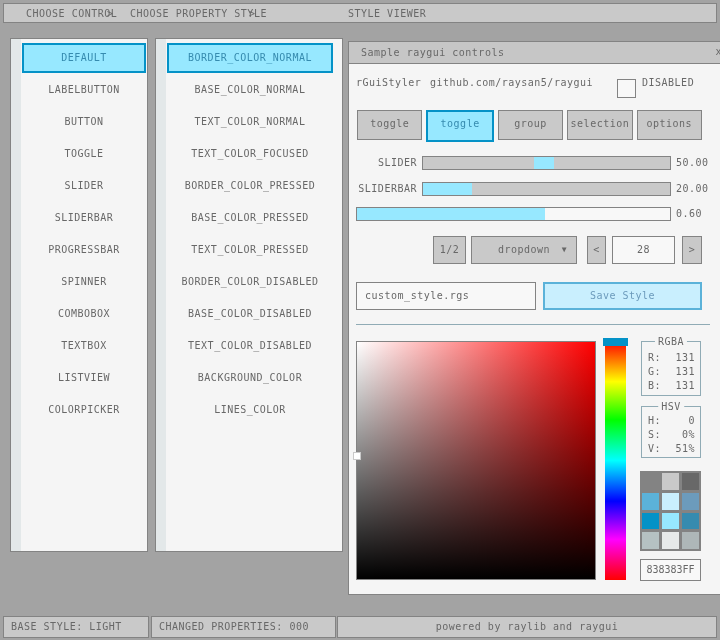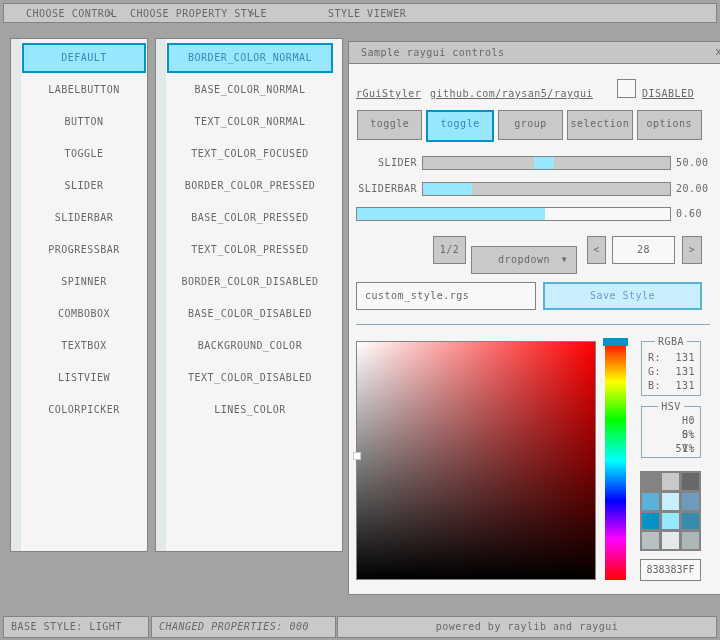--- a/index.html
+++ b/index.html
@@ -29,85 +29,85 @@
 
   
   #window { left:348px; top:41px; width:384px; height:554px; background:#f5f5f5; border:1px solid #838383; }
   #win-titlebar { left:0; top:0; width:100%; height:22px; background:#c6c6c6; border-bottom:1px solid #838383; }
   #win-title { position:absolute; left:12px; top:5px; }
   #win-close { position:absolute; right:9px; top:4px; cursor:default; }
 
   .btn { background:#c9c9c9; border:1px solid #838383; text-align:center; color:#686868; line-height:26px; height:28px; }
   .btn.active { background:#97e8ff; border:2px solid #0492c7; color:#368baf; line-height:24px; }
 
-  #row-labels span { position:absolute; top:46px; white-space:nowrap;text-decoration:underline; }
+  #row-labels span { position:absolute; top:35px; white-space:nowrap; }
   #checkbox { left:268px; top:37px; width:19px; height:19px; background:#f8f8f8; border:1px solid #838383; }
 
   #toggle-row { left:8px; top:68px; width:345px; height:28px; display:flex; gap:4px; }
   #toggle-row .btn { flex:1; }
 
   .ctl-label { width:60px; left:8px; text-align:right; line-height:14px; white-space:nowrap; }
   .track { left:73px; width:249px; height:14px; background:#c9c9c9; border:1px solid #838383; }
   .val { left:327px; line-height:14px; }
   #slider-handle { position:absolute; top:0; width:20px; height:12px; background:#97e8ff; }
   #sliderbar-fill { position:absolute; left:0; top:0; height:12px; background:#97e8ff; }
   #progressbar { left:7px; top:165px; width:315px; height:14px; background:#f8f8f8; border:1px solid #838383; }
   #progress-fill { position:absolute; left:0; top:0; height:12px; background:#97e8ff; }
 
   #btn-format { left:8px;  top:194px; width:72px; }
   #btn-half   { left:84px; top:194px; width:33px; }
-  #dropdown   { left:122px; top:194px; width:106px;margin-top:10px; }
+  #dropdown   { left:122px; top:194px; width:106px; }
   #dropdown .chev { position:absolute; right:9px; top:0; font-size:8px; line-height:26px; }
   #btn-dec    { left:238px; top:194px; width:19px; }
   #spin-value { left:263px; top:194px; width:63px; height:28px; background:#f8f8f8; border:1px solid #838383; text-align:center; line-height:26px; }
   #btn-inc    { left:333px; top:194px; width:20px; }
 
   #filename   { left:7px; top:240px; width:180px; height:28px; background:#f8f8f8; border:1px solid #838383; line-height:26px; padding:0 8px; white-space:nowrap; }
   #btn-save   { left:194px; top:240px; width:159px; height:28px; background:#c9effe; border:2px solid #5bb2d9; color:#6c9bbc; text-align:center; line-height:24px; }
 
   #divider { left:7px; top:282px; width:354px; height:1px; background:#90abb5; }
 
   #sv-panel { left:7px; top:299px; width:240px; height:239px; border:1px solid #838383;
     background: linear-gradient(to top, #000 0%, rgba(0,0,0,0) 100%),
                 linear-gradient(to right, #fff 0%, #f00 100%); }
   #sv-cursor { left:4px; top:410px; width:8px; height:8px; background:#fff; border:1px solid #c9c9c9; }
   #hue-bar { left:256px; top:299px; width:21px; height:239px;
     background: linear-gradient(to bottom, #f00 0%, #ff0 17%, #0f0 33%, #0ff 50%, #00f 67%, #f0f 83%, #f00 100%); }
   #hue-cursor { left:254px; top:296px; width:25px; height:8px; background:#0492c7; }
 
   .groupbox { left:292px; width:60px; border:1px solid #90abb5; }
   #rgba-box { top:299px; height:55px; }
-  #hsv-box  { top:364px; height:52px;text-align:right; }
+  #hsv-box  { top:364px; height:52px; }
   .groupbox .gb-title { position:absolute; top:-6px; left:50%; transform:translateX(-50%); background:#f5f5f5; padding:0 3px; white-space:nowrap; }
   .gb-row { position:absolute; left:6px; right:5px; height:12px; line-height:12px; }
   .gb-row .v { position:absolute; right:0; }
   .gb-r1 { top:10px; } .gb-r2 { top:24px; } .gb-r3 { top:38px; }
   #hsv-box .gb-r1 { top:8px; } #hsv-box .gb-r2 { top:22px; } #hsv-box .gb-r3 { top:36px; }
 
   #palette { left:291px; top:429px; width:61px; height:80px; background:#838383; padding:2px;
     display:grid; grid-template-columns:repeat(3,1fr); grid-template-rows:repeat(4,1fr); gap:3px; }
   #hex-box { left:291px; top:517px; width:61px; height:22px; background:#f8f8f8; border:1px solid #838383; text-align:center; line-height:20px; letter-spacing:0; }
 
   
   .statseg { top:616px; height:22px; background:#c9c9c9; border:1px solid #838383; line-height:20px; padding:0 7px; white-space:nowrap; }
   #stat-style { left:3px; width:146px; }
-  #stat-changed { left:151px; width:185px;font-style:italic; }
+  #stat-changed { left:151px; width:185px; }
   #stat-powered { left:337px; width:380px; text-align:center; }
 </style>
 </head>
 <body>
 
 <div id="screen">
 
   <div id="navbar" class="abs">
     <span style="left:22px">CHOOSE CONTROL</span>
     <span style="left:103px">&gt;</span>
     <span style="left:126px">CHOOSE PROPERTY STYLE</span>
     <span style="left:245px">&gt;</span>
-    <span style="left:324px">STYLE VIEWER</span>
+    <span style="left:344px">STYLE VIEWER</span>
   </div>
 
   <div id="panel-controls" class="abs panel">
     <div class="scrollstrip"></div>
     <div class="list">
       <div class="li sel">DEFAULT</div>
       <div class="li">LABELBUTTON</div>
       <div class="li">BUTTON</div>
       <div class="li">TOGGLE</div>
       <div class="li">SLIDER</div>
@@ -126,22 +126,22 @@
     <div class="list">
       <div class="li sel">BORDER_COLOR_NORMAL</div>
       <div class="li">BASE_COLOR_NORMAL</div>
       <div class="li">TEXT_COLOR_NORMAL</div>
       <div class="li">TEXT_COLOR_FOCUSED</div>
       <div class="li">BORDER_COLOR_PRESSED</div>
       <div class="li">BASE_COLOR_PRESSED</div>
       <div class="li">TEXT_COLOR_PRESSED</div>
       <div class="li">BORDER_COLOR_DISABLED</div>
       <div class="li">BASE_COLOR_DISABLED</div>
+      <div class="li">TEXT_COLOR_DISABLED</div>
       <div class="li">BACKGROUND_COLOR</div>
-      <div class="li">TEXT_COLOR_DISABLED</div>
       <div class="li">LINES_COLOR</div>
     </div>
   </div>
 
   <div id="window" class="abs">
     <div id="win-titlebar" class="abs">
       <span id="win-title">Sample raygui controls</span>
       <span id="win-close">x</span>
     </div>
 

